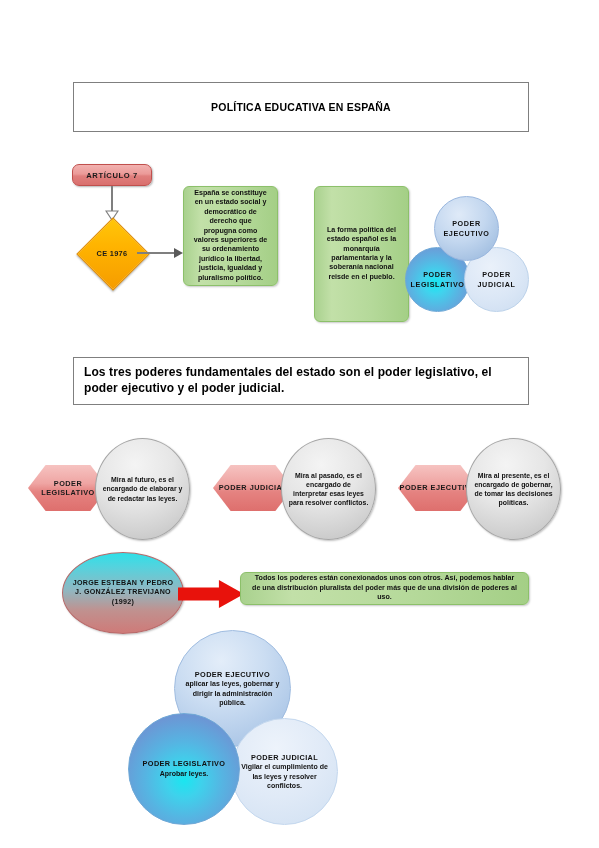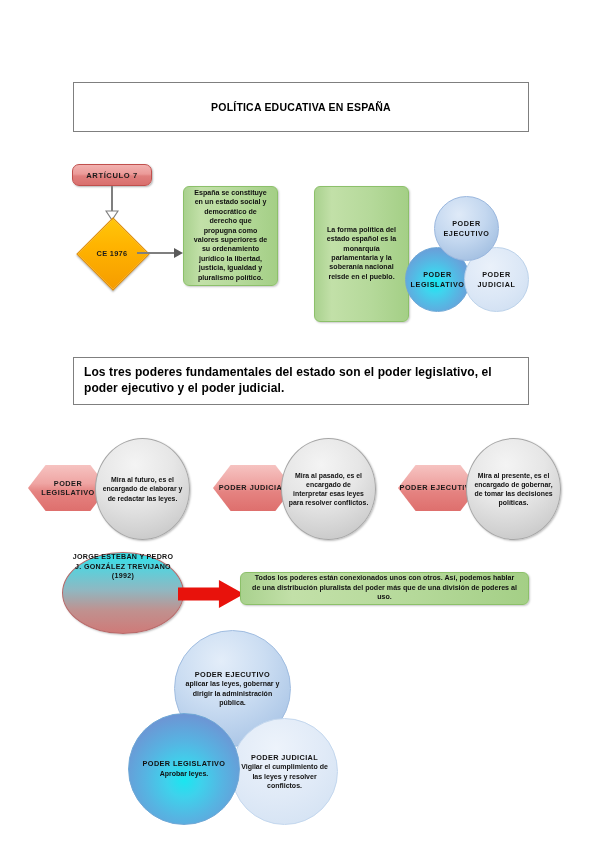--- a/index.html
+++ b/index.html
@@ -71,21 +71,21 @@
   .hex span{font-size:7.3px;font-weight:bold;letter-spacing:.5px;color:#1a1a1a;line-height:1.3;}
 
   
   .gell{position:absolute;border-radius:50%;display:flex;align-items:center;justify-content:center;
         text-align:center;border:1px solid #a6a6a6;
         background:radial-gradient(circle at 42% 26%,#f4f4f4 0%,#e6e6e6 42%,#d2d2d2 72%,#bdbdbd 100%);
         box-shadow:1px 1px 2px rgba(0,0,0,.25);}
   .gell p{margin:0;padding:0 6px;font-size:6.9px;line-height:1.32;color:#111;font-weight:600;}
 
   
-  .author-ell{position:absolute;border-radius:50%;display:flex;justify-content:center;
+  .author-ell{position:absolute;border-radius:50%;display:flex;align-items:center;justify-content:center;
         text-align:center;border:1px solid #b66a6a;
         background:linear-gradient(to bottom,#2fe0e8 0%,#56d2dd 18%,#8fb8c2 46%,#c0918f 72%,#cf7a78 100%);
         box-shadow:1px 1px 2px rgba(0,0,0,.25);}
   .author-ell p{margin:0;padding:0 6px;font-size:7.1px;line-height:1.35;font-weight:bold;
         letter-spacing:.3px;color:#111;}
 
   
   .redarrow{position:absolute;background:#e8120c;
        clip-path:polygon(0% 27%,62% 27%,62% 0%,100% 50%,62% 100%,62% 73%,0% 73%);
        filter:drop-shadow(1px 1px 1px rgba(0,0,0,.35));}

